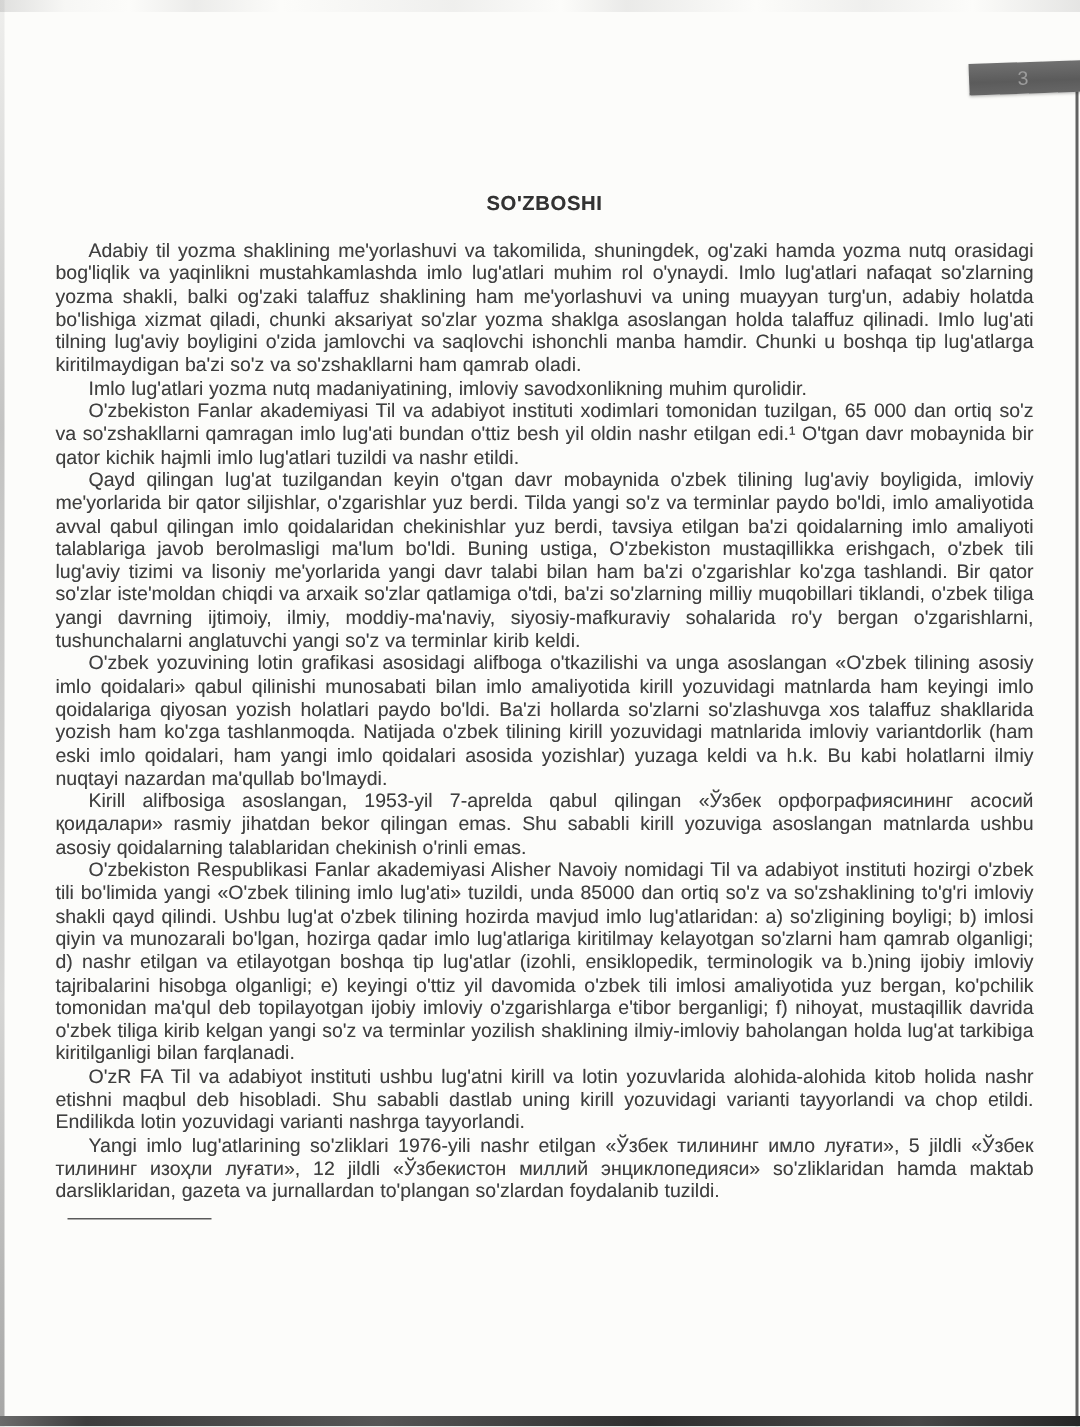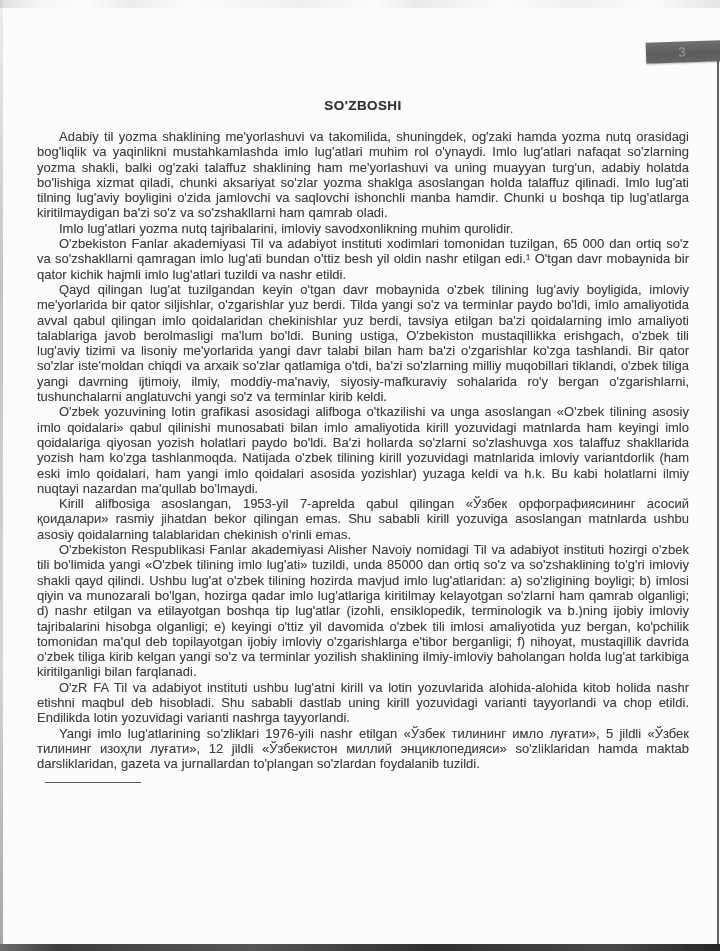--- a/index.html
+++ b/index.html
@@ -63,21 +63,21 @@
     font-size: 13px;
     line-height: 21px;
     text-align: center;
     padding-right: 6px;
     box-sizing: border-box;
   }
   
   .content {
     position: absolute;
     left: 37px;
-    top: 98px;
+    top: 128px;
     width: 652px;
     color: #3f3f3f;
   }
   .doc-title {
     text-align: center;
     font-weight: bold;
     font-size: 13.5px;
     letter-spacing: .4px;
     color: #333333;
     margin: 0 0 16px 0;
@@ -117,21 +117,21 @@
   <div class="bottom-edge"></div>
 
   <div class="page-tab">
     <span>3</span>
   </div>
 
   <div class="content">
     <h1 class="doc-title">SO'ZBOSHI</h1>
 
     <p>Adabiy til yozma shaklining me'yorlashuvi va takomilida, shuningdek, og'zaki hamda yozma nutq orasidagi bog'liqlik va yaqinlikni mustahkamlashda imlo lug'atlari muhim rol o'ynaydi. Imlo lug'atlari nafaqat so'zlarning yozma shakli, balki og'zaki talaffuz shaklining ham me'yorlashuvi va uning muayyan turg'un, adabiy holatda bo'lishiga xizmat qiladi, chunki aksariyat so'zlar yozma shaklga asoslangan holda talaffuz qilinadi. Imlo lug'ati tilning lug'aviy boyligini o'zida jamlovchi va saqlovchi ishonchli manba hamdir. Chunki u boshqa tip lug'atlarga kiritilmaydigan ba'zi so'z va so'zshakllarni ham qamrab oladi.</p>
-    <p>Imlo lug'atlari yozma nutq tajribalarini, imloviy savodxonlikning muhim qurolidir.</p>
+    <p>Imlo lug'atlari yozma nutq madaniyatining, imloviy savodxonlikning muhim qurolidir.</p>
     <p>O'zbekiston Fanlar akademiyasi Til va adabiyot instituti xodimlari tomonidan tuzilgan, 65 000 dan ortiq so'z va so'zshakllarni qamragan imlo lug'ati bundan o'ttiz besh yil oldin nashr etilgan edi.¹ O'tgan davr mobaynida bir qator kichik hajmli imlo lug'atlari tuzildi va nashr etildi.</p>
     <p>Qayd qilingan lug'at tuzilgandan keyin o'tgan davr mobaynida o'zbek tilining lug'aviy boyligida, imloviy me'yorlarida bir qator siljishlar, o'zgarishlar yuz berdi. Tilda yangi so'z va terminlar paydo bo'ldi, imlo amaliyotida avval qabul qilingan imlo qoidalaridan chekinishlar yuz berdi, tavsiya etilgan ba'zi qoidalarning imlo amaliyoti talablariga javob berolmasligi ma'lum bo'ldi. Buning ustiga, O'zbekiston mustaqillikka erishgach, o'zbek tili lug'aviy tizimi va lisoniy me'yorlarida yangi davr talabi bilan ham ba'zi o'zgarishlar ko'zga tashlandi. Bir qator so'zlar iste'moldan chiqdi va arxaik so'zlar qatlamiga o'tdi, ba'zi so'zlarning milliy muqobillari tiklandi, o'zbek tiliga yangi davrning ijtimoiy, ilmiy, moddiy-ma'naviy, siyosiy-mafkuraviy sohalarida ro'y bergan o'zgarishlarni, tushunchalarni anglatuvchi yangi so'z va terminlar kirib keldi.</p>
     <p>O'zbek yozuvining lotin grafikasi asosidagi alifboga o'tkazilishi va unga asoslangan «O'zbek tilining asosiy imlo qoidalari» qabul qilinishi munosabati bilan imlo amaliyotida kirill yozuvidagi matnlarda ham keyingi imlo qoidalariga qiyosan yozish holatlari paydo bo'ldi. Ba'zi hollarda so'zlarni so'zlashuvga xos talaffuz shakllarida yozish ham ko'zga tashlanmoqda. Natijada o'zbek tilining kirill yozuvidagi matnlarida imloviy variantdorlik (ham eski imlo qoidalari, ham yangi imlo qoidalari asosida yozishlar) yuzaga keldi va h.k. Bu kabi holatlarni ilmiy nuqtayi nazardan ma'qullab bo'lmaydi.</p>
     <p>Kirill alifbosiga asoslangan, 1953-yil 7-aprelda qabul qilingan «Ўзбек орфографиясининг асосий қоидалари» rasmiy jihatdan bekor qilingan emas. Shu sababli kirill yozuviga asoslangan matnlarda ushbu asosiy qoidalarning talablaridan chekinish o'rinli emas.</p>
     <p>O'zbekiston Respublikasi Fanlar akademiyasi Alisher Navoiy nomidagi Til va adabiyot instituti hozirgi o'zbek tili bo'limida yangi «O'zbek tilining imlo lug'ati» tuzildi, unda 85000 dan ortiq so'z va so'zshaklining to'g'ri imloviy shakli qayd qilindi. Ushbu lug'at o'zbek tilining hozirda mavjud imlo lug'atlaridan: a) so'zligining boyligi; b) imlosi qiyin va munozarali bo'lgan, hozirga qadar imlo lug'atlariga kiritilmay kelayotgan so'zlarni ham qamrab olganligi; d) nashr etilgan va etilayotgan boshqa tip lug'atlar (izohli, ensiklopedik, terminologik va b.)ning ijobiy imloviy tajribalarini hisobga olganligi; e) keyingi o'ttiz yil davomida o'zbek tili imlosi amaliyotida yuz bergan, ko'pchilik tomonidan ma'qul deb topilayotgan ijobiy imloviy o'zgarishlarga e'tibor berganligi; f) nihoyat, mustaqillik davrida o'zbek tiliga kirib kelgan yangi so'z va terminlar yozilish shaklining ilmiy-imloviy baholangan holda lug'at tarkibiga kiritilganligi bilan farqlanadi.</p>
     <p>O'zR FA Til va adabiyot instituti ushbu lug'atni kirill va lotin yozuvlarida alohida-alohida kitob holida nashr etishni maqbul deb hisobladi. Shu sababli dastlab uning kirill yozuvidagi varianti tayyorlandi va chop etildi. Endilikda lotin yozuvidagi varianti nashrga tayyorlandi.</p>
     <p>Yangi imlo lug'atlarining so'zliklari 1976-yili nashr etilgan «Ўзбек тилининг имло луғати», 5 jildli «Ўзбек тилининг изоҳли луғати», 12 jildli «Ўзбекистон миллий энциклопедияси» so'zliklaridan hamda maktab darsliklaridan, gazeta va jurnallardan to'plangan so'zlardan foydalanib tuzildi.</p>
 
     <div class="footnote-rule"></div>
   </div>

